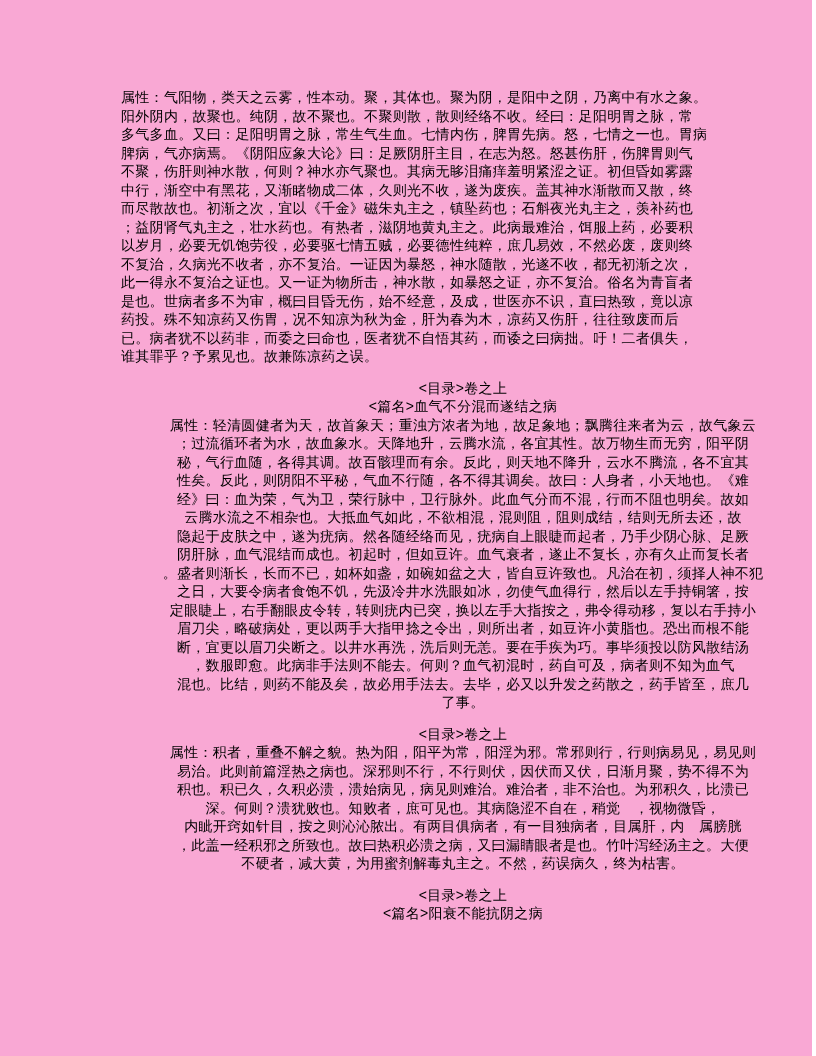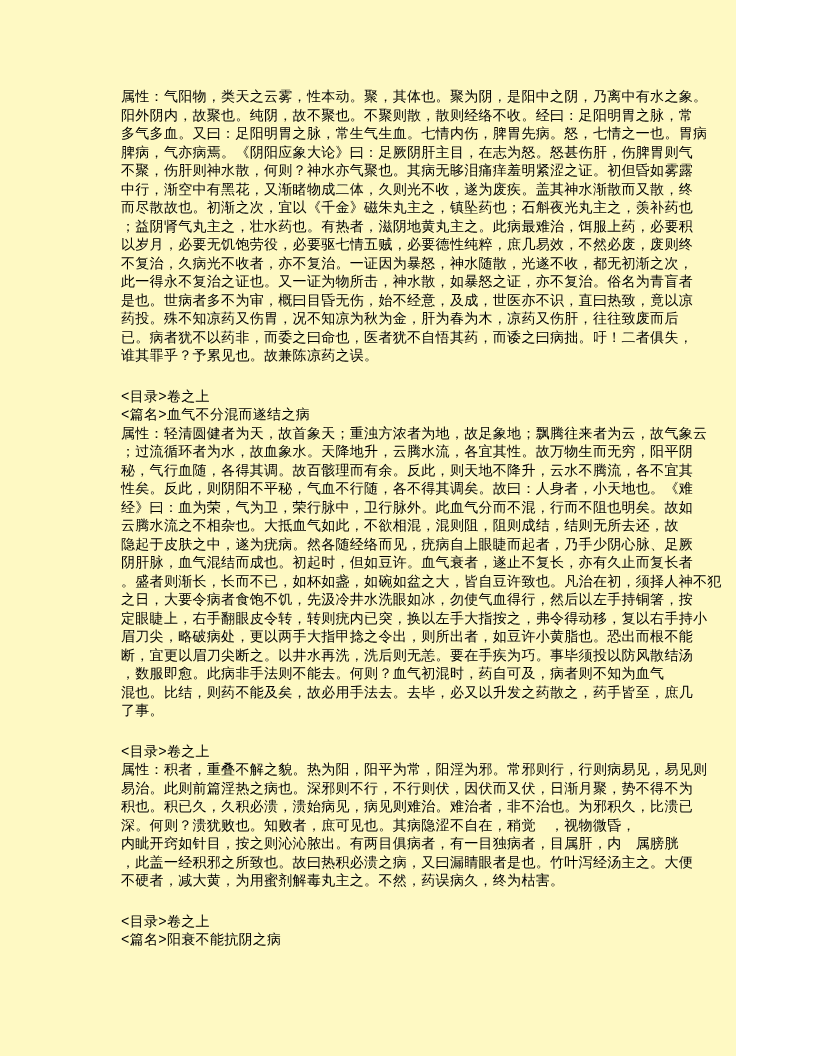--- a/index.html
+++ b/index.html
@@ -2,46 +2,47 @@
 <html><head>
 <meta charset="utf-8">
 <style>
   html, body {
     margin: 0;
     padding: 0;
     background: #ffffff;
   }
   .page {
     position: relative;
-    width: 736px;
+    width: 812px;
     height: 1056px;
-    background: #fef9c3;
+    background: #f9a8d4;
     overflow: hidden;
-    font-family: Liberation Mono, monospace;
+    font-family: Liberation Sans, sans-serif;
   }
   .content {
     position: absolute;
     left: 121px;
     top: 88px;
     width: 684px;
     color: #000000;
     font-size: 14px;
     line-height: 18.5px;
     letter-spacing: 0.3px;
     text-align: left;
   }
   .body-lines,
   .meta-line {
     margin: 0;
     padding: 0;
     white-space: pre-wrap;
     word-break: break-all;
   }
   .section {
-    margin-top: 22px; 
+    margin-top: 13px; 
+    text-align: center;
   }
 </style>
 </head>
 <body>
 
 <div class="page">
   <div class="content">
 
     <p class="body-lines">属性：气阳物，类天之云雾，性本动。聚，其体也。聚为阴，是阳中之阴，乃离中有水之象。
 阳外阴内，故聚也。纯阴，故不聚也。不聚则散，散则经络不收。经曰：足阳明胃之脉，常

